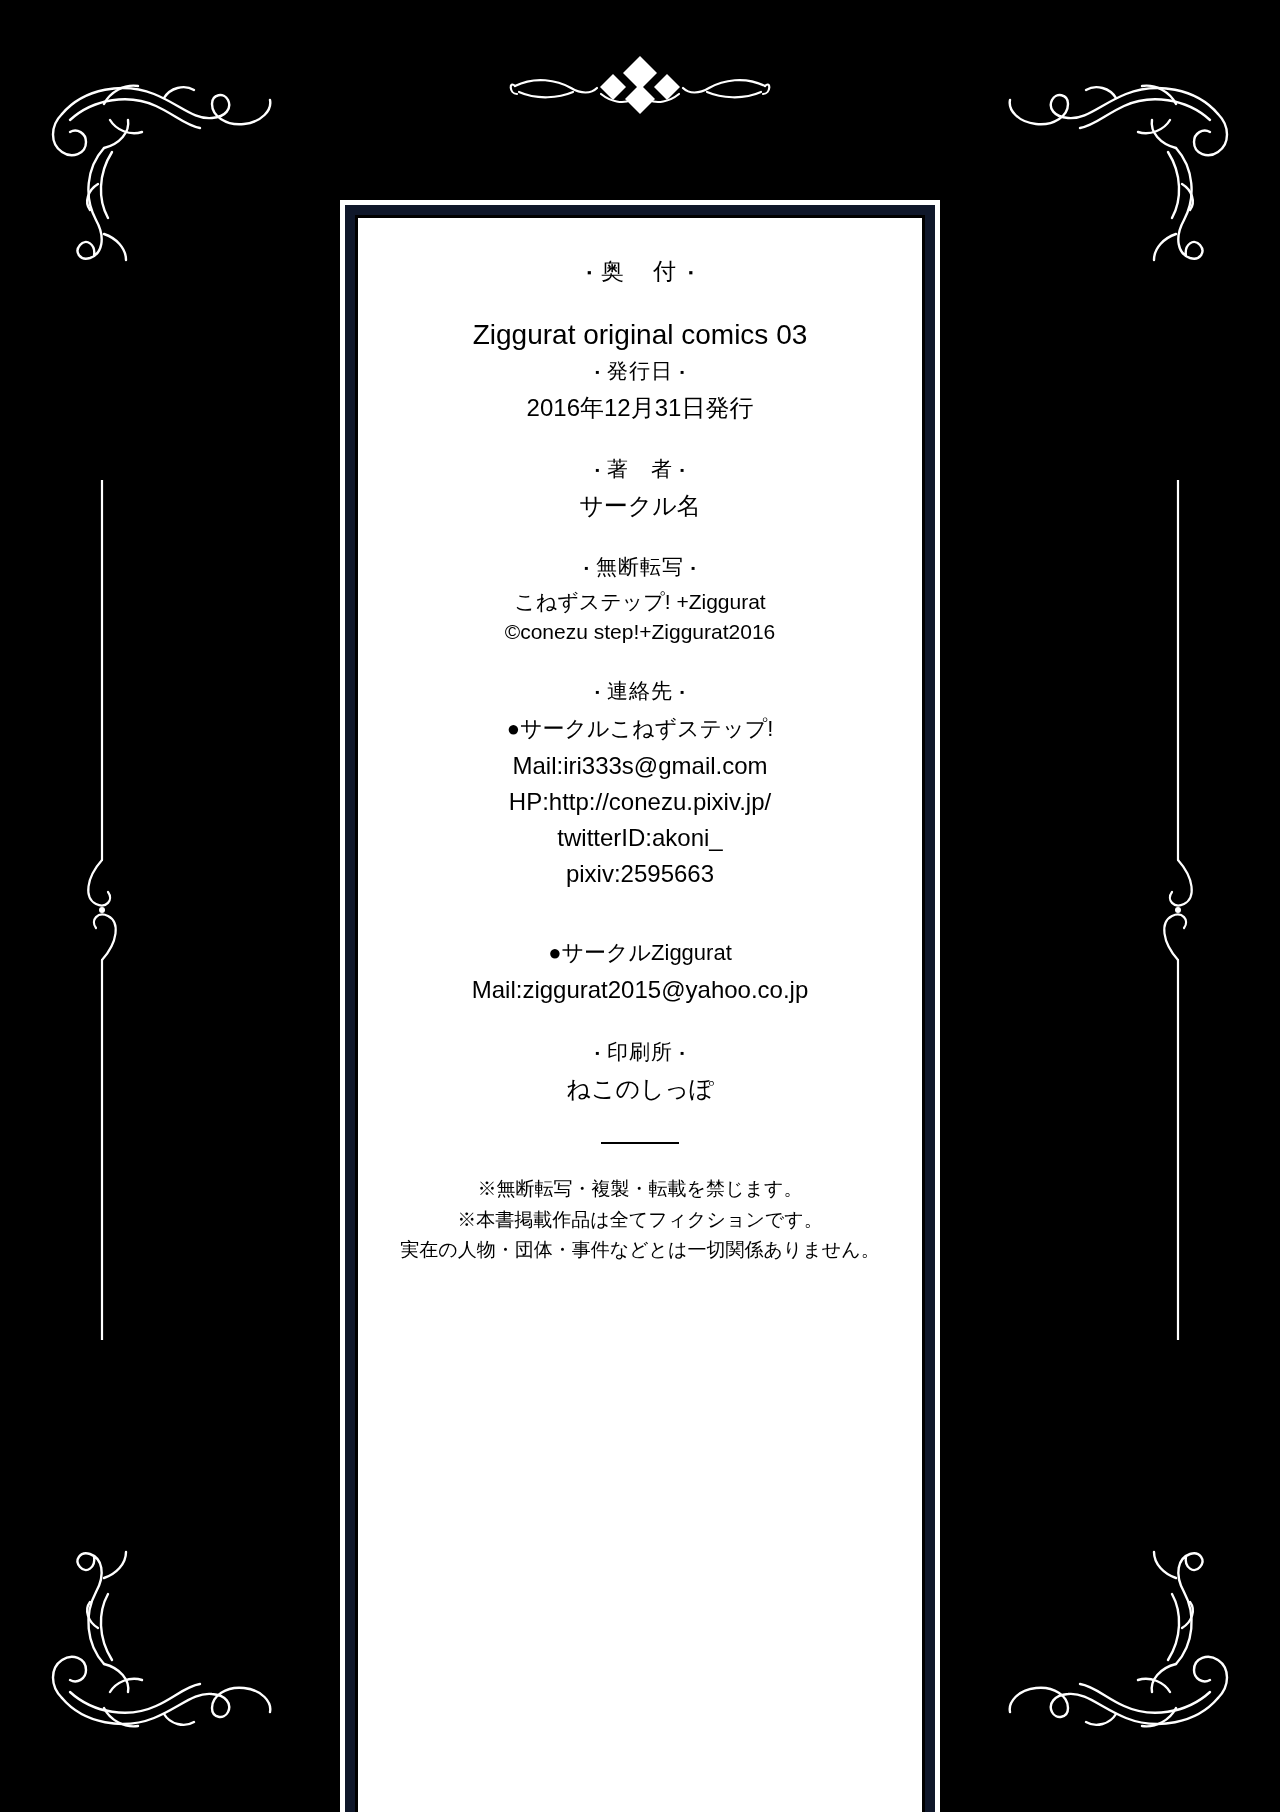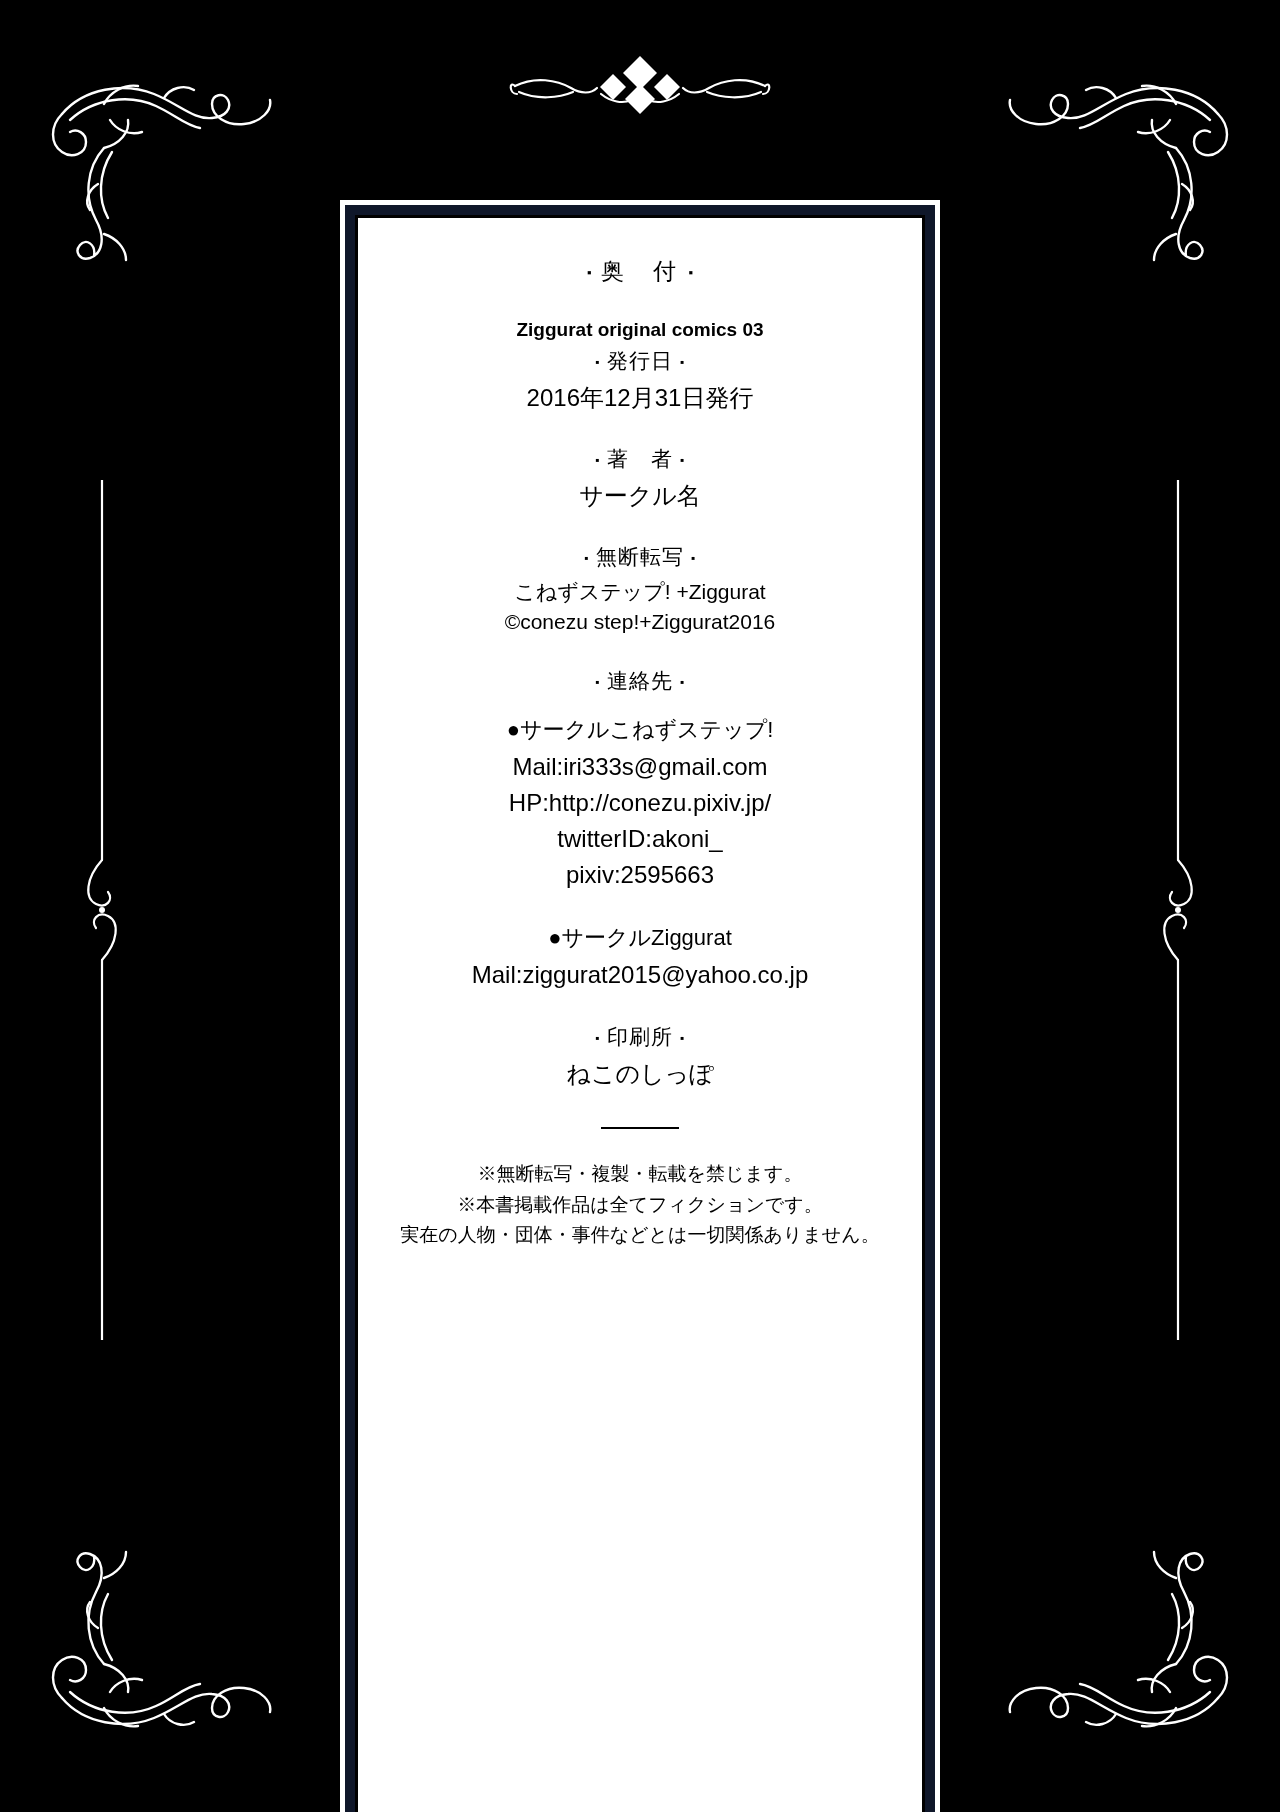--- a/index.html
+++ b/index.html
@@ -64,23 +64,23 @@
     margin: 4px 0 32px 0;
     font-weight: 400;
   }
   .heading .dot {
     font-size: 13px;
     vertical-align: middle;
     letter-spacing: 0;
   }
 
   .series {
-    font-size: 19px;
+    font-size: 28px;
     margin: 8px 0 6px 0;
-    font-weight: 700;
+    font-weight: 400;
   }
   .title {
     font-size: 29px;
     font-weight: bold;
     margin: 4px 0 34px 0;
     letter-spacing: 1px;
   }
 
   .section-label {
     font-size: 21px;
@@ -290,29 +290,29 @@
       <p class="section-value sm">©conezu step!+Ziggurat2016</p>
     </div>
 
     <div class="block-tight">
       <p class="section-label">
         <span class="dot">▪</span>
         <span>連絡先</span>
         <span class="dot">▪</span>
       </p>
 
-      <div style="margin-top:20px;">
+      <div style="margin-top:9px;">
         <p class="bullet-head">●サークルこねずステップ!</p>
         <p class="contact-line">Mail:iri333s@gmail.com</p>
         <p class="contact-line">HP:http://conezu.pixiv.jp/</p>
         <p class="contact-line">twitterID:akoni_</p>
         <p class="contact-line">pixiv:2595663</p>
       </div>
 
-      <div style="margin-top:30px;">
+      <div style="margin-top:46px;">
         <p class="bullet-head">●サークルZiggurat</p>
         <p class="contact-line">Mail:ziggurat2015@yahoo.co.jp</p>
       </div>
     </div>
 
     <div style="margin-top:30px;">
       <p class="section-label">
         <span class="dot">▪</span>
         <span>印刷所</span>
         <span class="dot">▪</span>

